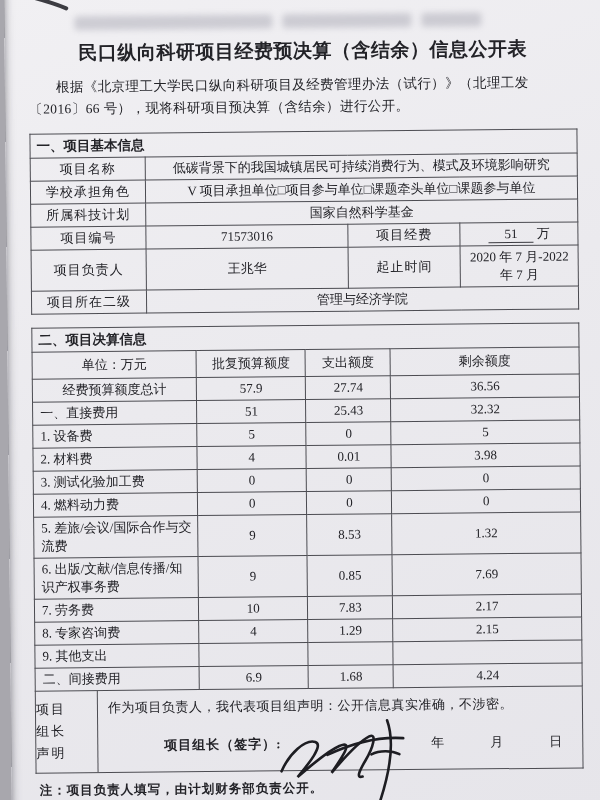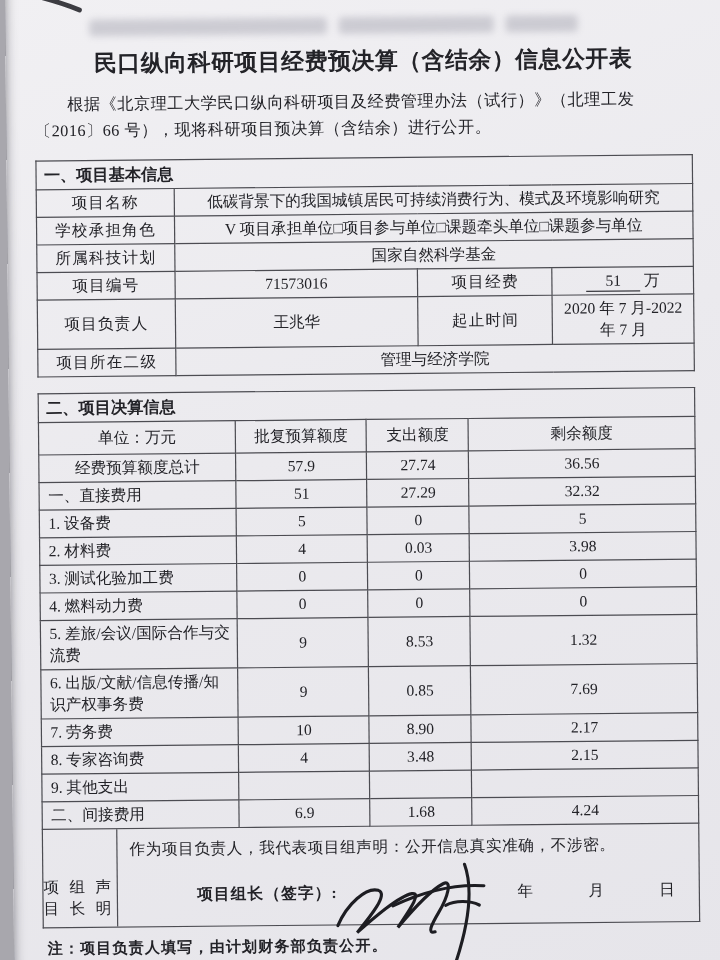--- a/index.html
+++ b/index.html
@@ -39,21 +39,21 @@
     padding:2px 3px; height:23px; vertical-align:middle; }
   .t1 .lbl { letter-spacing:1px; }
   .underlined { display:inline-block; border-bottom:1px solid #3a3a40; padding:0 16px; }
 
   .t2 td.fee { text-align:left; padding-left:7px; }
   .t2 tr.hdr td { height:27px; }
   .t2 td.center { text-align:center; }
 
   .statement { display:flex; border:1px solid #4c4c52; border-top:none; min-height:82px; }
   .statement .who { width:62px; border-right:1px solid #4c4c52; display:flex;
-    flex-direction:row; justify-content:center; align-items:flex-end;
+    flex-direction:column; justify-content:center; align-items:flex-start;
     gap:4px; font-size:13px; letter-spacing:2px; padding:6px 0; }
   .statement .body { flex:1; padding:8px 10px 6px; position:relative; font-size:13px; }
   .decl { letter-spacing:.5px; }
   .sign-row { margin-top:16px; display:flex; align-items:center; font-size:13px; }
   .sign-label { margin-left:56px; font-weight:bold; letter-spacing:1px; }
   .sig-slot { position:relative; width:130px; height:26px; }
   .sig-slot svg { position:absolute; left:-6px; top:-16px; overflow:visible; z-index:3; pointer-events:none; }
   .date-fields { margin-left:auto; display:flex; }
   .date-fields span { margin-right:46px; }
   .date-fields span:last-child { margin-right:10px; }
@@ -143,33 +143,33 @@
       </tr>
       <tr>
         <td class="center">经费预算额度总计</td>
         <td>57.9</td>
         <td>27.74</td>
         <td>36.56</td>
       </tr>
       <tr>
         <td class="fee">一、直接费用</td>
         <td>51</td>
-        <td>27.29</td>
+        <td>25.43</td>
         <td>32.32</td>
       </tr>
       <tr>
         <td class="fee">1. 设备费</td>
         <td>5</td>
         <td>0</td>
         <td>5</td>
       </tr>
       <tr>
         <td class="fee">2. 材料费</td>
         <td>4</td>
-        <td>0.03</td>
+        <td>0.01</td>
         <td>3.98</td>
       </tr>
       <tr>
         <td class="fee">3. 测试化验加工费</td>
         <td>0</td>
         <td>0</td>
         <td>0</td>
       </tr>
       <tr>
         <td class="fee">4. 燃料动力费</td>
@@ -185,27 +185,27 @@
       </tr>
       <tr>
         <td class="fee">6. 出版/文献/信息传播/知识产权事务费</td>
         <td>9</td>
         <td>0.85</td>
         <td>7.69</td>
       </tr>
       <tr>
         <td class="fee">7. 劳务费</td>
         <td>10</td>
-        <td>8.90</td>
+        <td>7.83</td>
         <td>2.17</td>
       </tr>
       <tr>
         <td class="fee">8. 专家咨询费</td>
         <td>4</td>
-        <td>3.48</td>
+        <td>1.29</td>
         <td>2.15</td>
       </tr>
       <tr>
         <td class="fee">9. 其他支出</td>
         <td></td>
         <td></td>
         <td></td>
       </tr>
       <tr>
         <td class="fee">二、间接费用</td>

